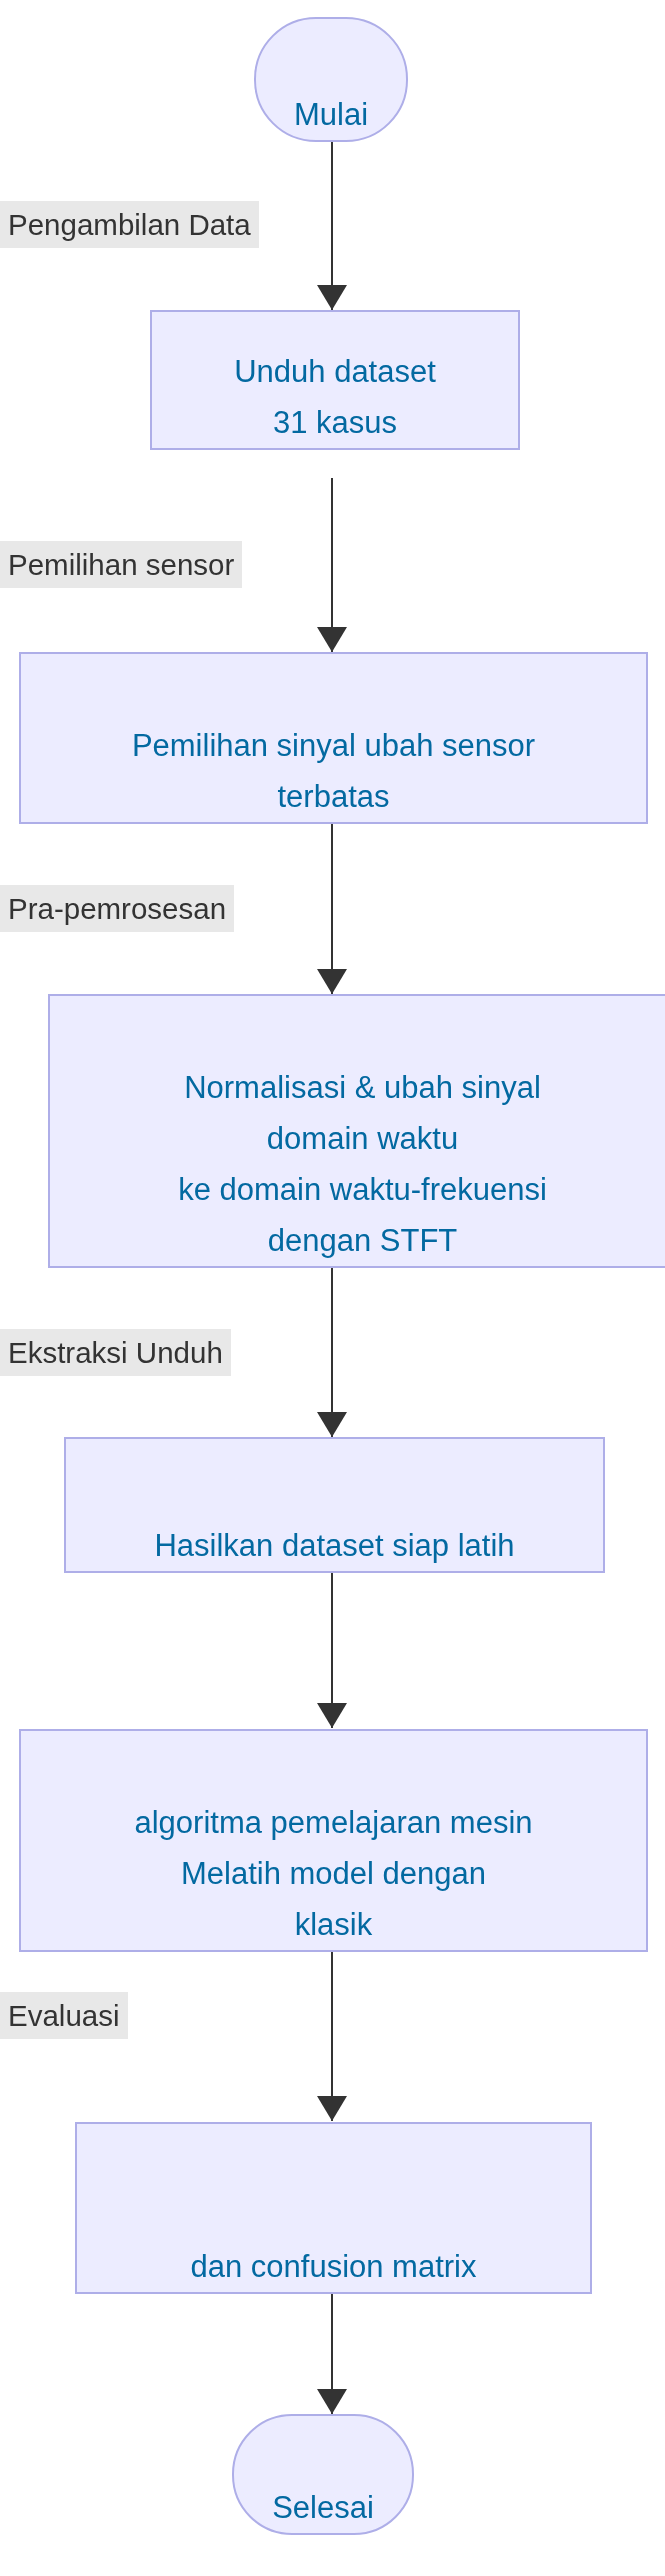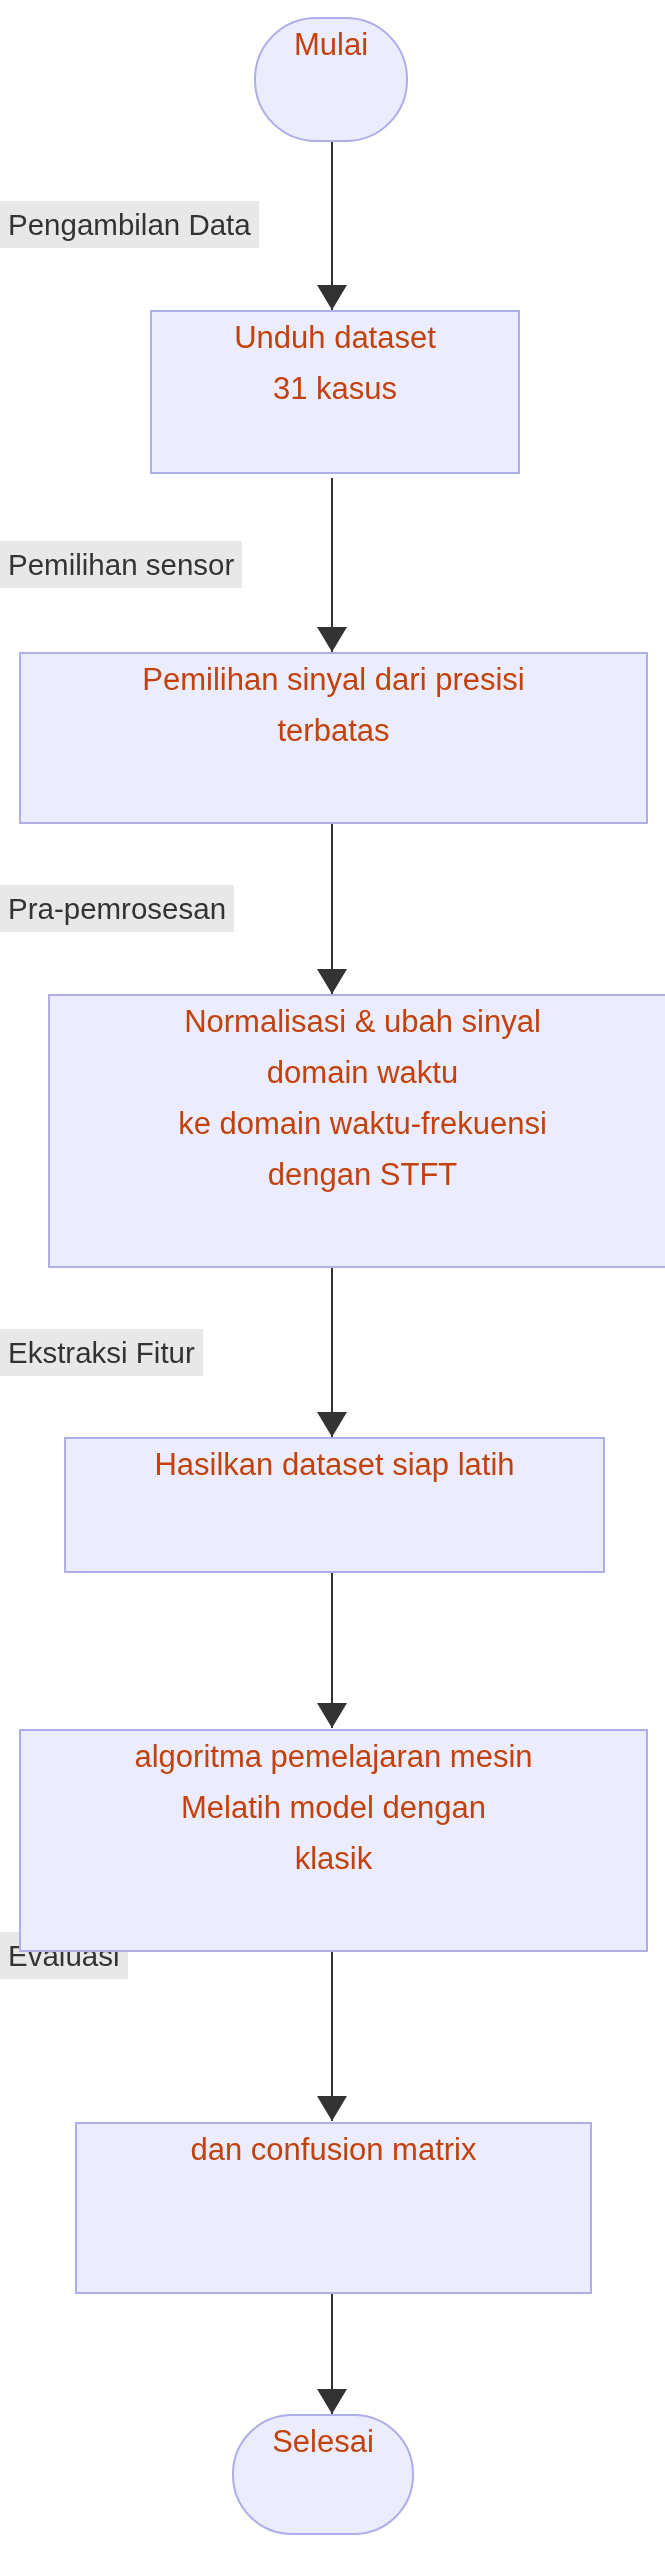--- a/index.html
+++ b/index.html
@@ -18,25 +18,25 @@
   }
   
   .node {
     position: absolute;
     box-sizing: border-box;
     background: #ECECFF;
     border: 2px solid #AEAEE8;
     display: flex;
     flex-direction: column;
     align-items: center;
-    justify-content: flex-start;
+    justify-content: flex-end;
     text-align: center;
     font-size: 31px;
     line-height: 51px;
-    color: #c2410c;
+    color: #0369a1;
   }
   .node.stadium {
     border-radius: 62px;
   }
   .node span {
     display: block;
     white-space: nowrap;
   }
   
   .edge-line {
@@ -96,37 +96,37 @@
   <div class="edge-label-row" style="top:201px">
     <span>Pengambilan Data</span>
   </div>
   <div class="edge-label-row" style="top:541px">
     <span>Pemilihan sensor</span>
   </div>
   <div class="edge-label-row" style="top:885px">
     <span>Pra-pemrosesan</span>
   </div>
   <div class="edge-label-row" style="top:1329px">
-    <span>Ekstraksi Fitur</span>
+    <span>Ekstraksi Unduh</span>
   </div>
-  <div class="edge-label-row" style="top:1932px">
+  <div class="edge-label-row" style="top:1992px">
     <span>Evaluasi</span>
   </div>
 
   <div class="node stadium" style="left:254px; top:17px; width:154px; height:125px;">
     <span>Mulai</span>
   </div>
 
-  <div class="node" style="left:150px; top:310px; width:370px; height:164px;">
+  <div class="node" style="left:150px; top:310px; width:370px; height:140px;">
     <span>Unduh dataset</span>
     <span>31 kasus</span>
   </div>
 
   <div class="node" style="left:19px; top:652px; width:629px; height:172px;">
-    <span>Pemilihan sinyal dari presisi</span>
+    <span>Pemilihan sinyal ubah sensor</span>
     <span>terbatas</span>
   </div>
 
   <div class="node" style="left:36px; top:994px; width:629px; height:274px;margin-left:12px;">
     <span>Normalisasi &amp; ubah sinyal</span>
     <span>domain waktu</span>
     <span>ke domain waktu-frekuensi</span>
     <span>dengan STFT</span>
   </div>
 

